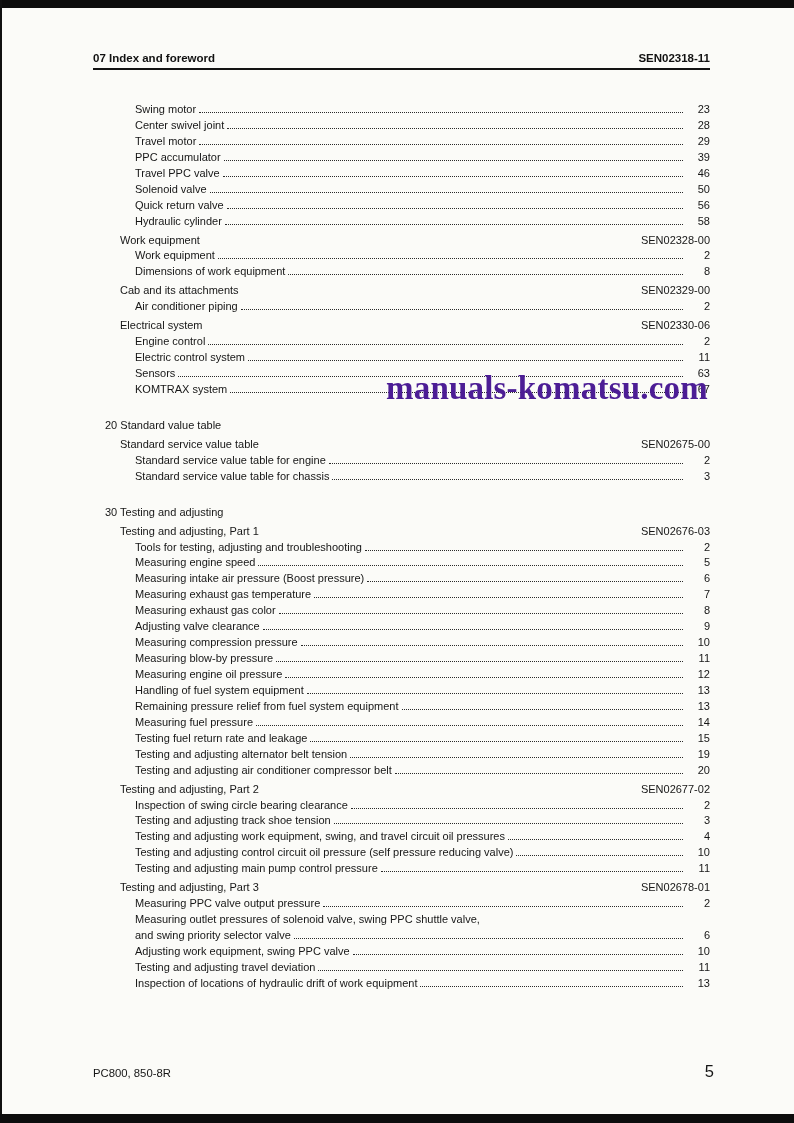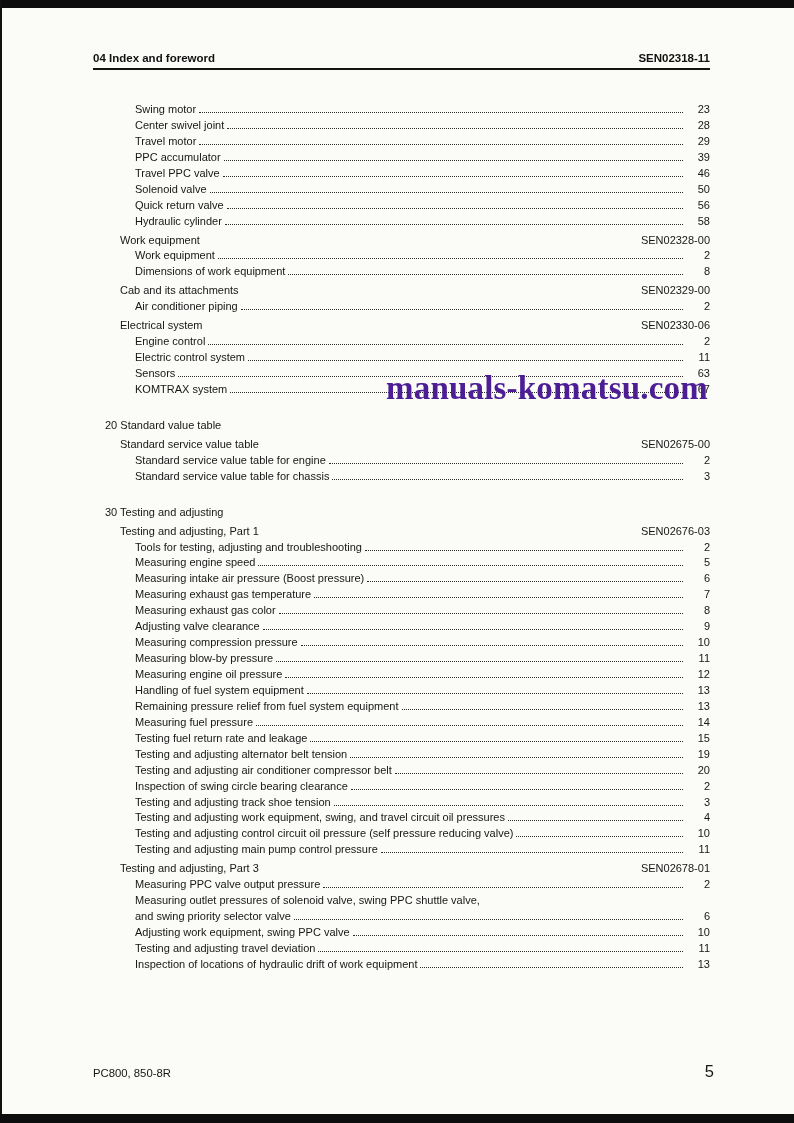--- a/index.html
+++ b/index.html
@@ -34,21 +34,21 @@
 </style>
 </head>
 <body>
 
 <div class="page">
   <div class="scan-bar top"></div>
   <div class="scan-edge-left"></div>
 
   <div class="content">
     <div class="header">
-      <span>04 Index and foreword</span>
+      <span>07 Index and foreword</span>
       <span>SEN02318-11</span>
     </div>
     <div class="rule"></div>
 
     <div class="toc" id="toc">
         <div class="row item">
           <span class="label">Swing motor</span>
           <span class="leader"></span>
           <span class="pagenum">23</span>
         </div>
@@ -232,20 +232,25 @@
         </div>
         <div class="row item">
           <span class="label">Testing and adjusting alternator belt tension</span>
           <span class="leader"></span>
           <span class="pagenum">19</span>
         </div>
         <div class="row item">
           <span class="label">Testing and adjusting air conditioner compressor belt</span>
           <span class="leader"></span>
           <span class="pagenum">20</span>
+        </div>
+        <div class="row section">
+          <span class="label">Testing and adjusting, Part 2</span>
+          <span class="spacer"></span>
+          <span class="code">SEN02677-02</span>
         </div>
         <div class="row item">
           <span class="label">Inspection of swing circle bearing clearance</span>
           <span class="leader"></span>
           <span class="pagenum">2</span>
         </div>
         <div class="row item">
           <span class="label">Testing and adjusting track shoe tension</span>
           <span class="leader"></span>
           <span class="pagenum">3</span>

